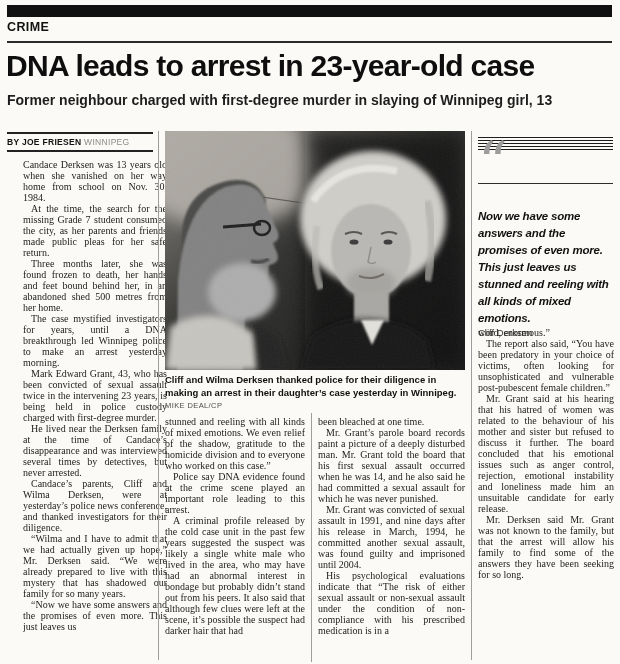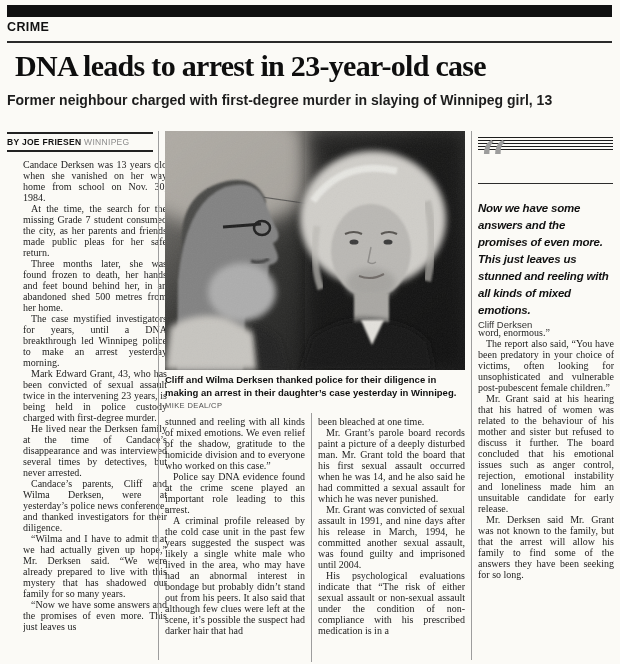--- a/index.html
+++ b/index.html
@@ -15,22 +15,22 @@
   .topbar { position: absolute; left: 7px; top: 5px; width: 605px; height: 12px; background: #111; }
   .section-label {
     position: absolute; left: 7px; top: 20px;
     font-family: "Liberation Sans", sans-serif; font-weight: bold;
     font-size: 12.5px; letter-spacing: 0.4px; color: #111;
   }
   .section-rule { position: absolute; left: 7px; top: 41px; width: 605px; border-top: 2px solid #2a2a2a; }
 
   .headline {
     position: absolute; left: 6px; top: 49px; width: 606px;
-    font-family: Liberation Serif, serif; font-weight: bold;
-    font-size: 30px; letter-spacing: -0.7px; color: #0e0e0e; white-space: nowrap; margin-left: 9px;
+    font-family: Liberation Sans, sans-serif; font-weight: bold;
+    font-size: 30px; letter-spacing: -0.7px; color: #0e0e0e; white-space: nowrap;
   }
   .subhead {
     position: absolute; left: 7px; top: 92px; width: 606px;
     font-family: "Liberation Sans", sans-serif; font-size: 14px; color: #1d1d1d; white-space: nowrap;
   }
 
   .byline {
     position: absolute; left: 7px; top: 132px; width: 146px;
     border-top: 2px solid #222; border-bottom: 2px solid #222;
     padding: 3px 0 3px 0;
@@ -73,21 +73,21 @@
     height: 14px; width: 100%;
     background: repeating-linear-gradient(to bottom, #1c1c1c 0 1px, transparent 1px 3px);
   }
   .q-mark {
     font-family: "DejaVu Serif", serif;
     font-size: 58px; line-height: 36px; height: 34px;
     color: #9c9c9c; margin-top: -6px; overflow: visible;
   }
   .q-rule { border-top: 1.5px solid #2c2c2c; margin-top: 4px; }
   .q-text {
-    margin-top: 16px;
+    margin-top: 24px;
     font-family: "Liberation Sans", sans-serif; font-weight: bold; font-style: italic;
     font-size: 11.5px; line-height: 17px; letter-spacing: -0.2px; color: #111;
   }
   .q-attr {
     font-family: "Liberation Sans", sans-serif; font-size: 9.5px; color: #333;
   }
 </style>
 </head>
 <body>
 

